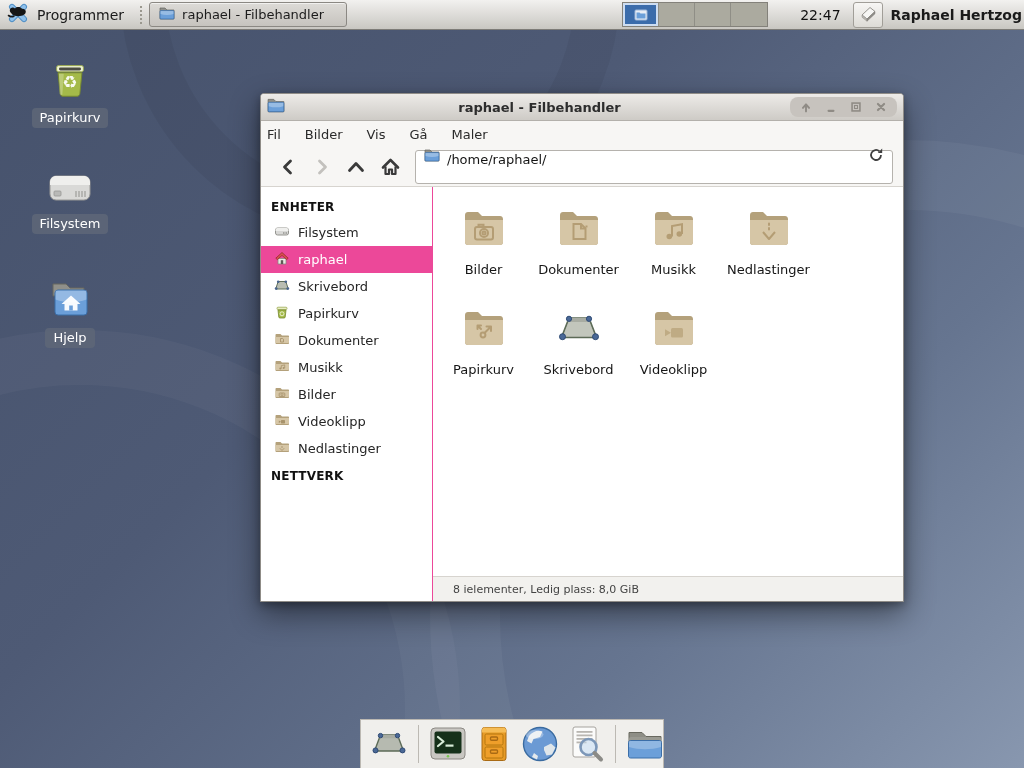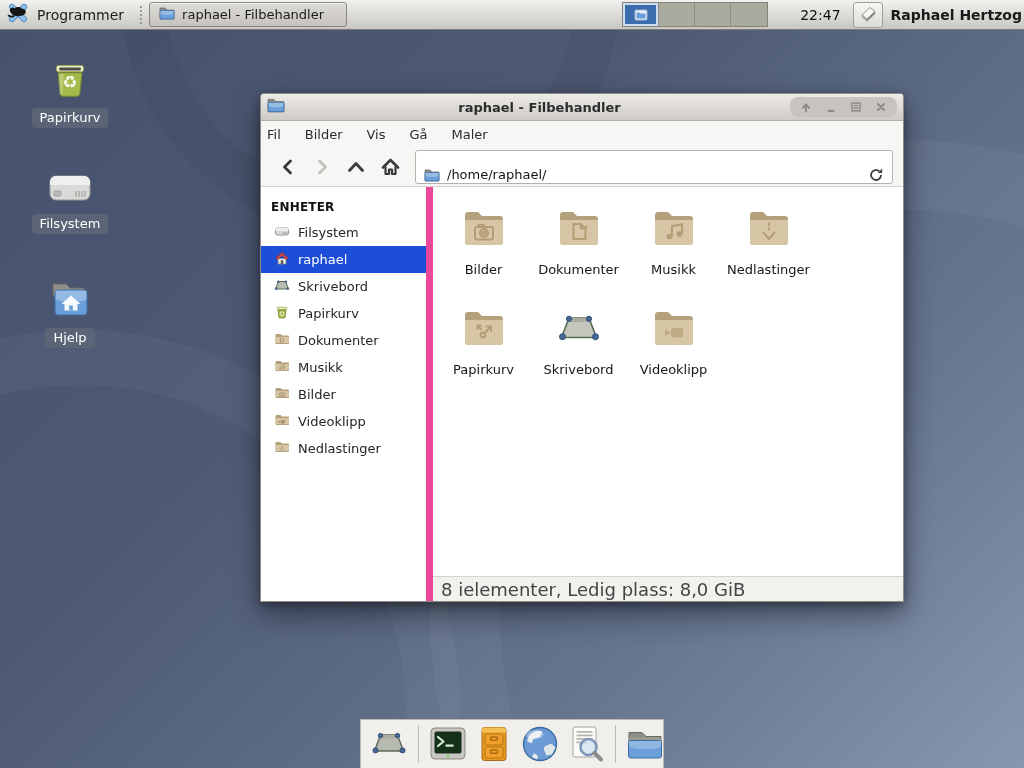--- a/index.html
+++ b/index.html
@@ -66,38 +66,38 @@
   .title-text { flex:1; text-align:center; font-size:13px; font-weight:bold; color:#2d2d2d; }
   .win-controls { display:flex; align-items:center; gap:11px; background:#c7c3be;
     border-radius:8px; padding:3px 9px; }
   .win-controls svg { display:block; }
   .menubar { height:26px; flex:0 0 26px; background:#f7f6f4; display:flex; align-items:center;
     gap:24px; padding-left:6px; font-size:13px; color:#2b2b2b; }
   .toolbar { height:40px; flex:0 0 40px; background:#f7f6f4; border-bottom:1px solid #d7d4cf;
     display:flex; align-items:center; padding:0 10px; }
   .nav-btn { width:34px; height:30px; display:flex; align-items:center; justify-content:center; }
   .pathfield { flex:1; height:29px; margin-left:8px; background:#fff;
-    border:1px solid #b5b2ad; border-radius:3px; display:flex; align-items:flex-start;
+    border:1px solid #b5b2ad; border-radius:3px; display:flex; align-items:flex-end;
     padding:16px 8px; gap:7px; }
   .path-text { font-size:13px; color:#141414; flex:1; }
   .window-body { flex:1; display:flex; min-height:0; }
-  .sidebar { width:172px; flex:0 0 172px; background:#fff; border-right:7px solid #ec4899; padding-top:6px; }
+  .sidebar { width:172px; flex:0 0 172px; background:#fff; border-right:1px solid #ec4899; padding-top:6px; }
   .side-header { font-size:12px; font-weight:bold; color:#111; padding:7px 10px 5px; letter-spacing:0.2px; }
   .side-item { height:27px; display:flex; align-items:center; gap:8px; padding-left:13px;
     font-size:13px; color:#262626; white-space:nowrap; }
-  .side-item.selected { background:#1d4ed8; color:#fff; }
+  .side-item.selected { background:#ec4899; color:#fff; }
   .side-item svg { flex:0 0 16px; }
   .filepane { flex:1; display:flex; flex-direction:column; min-width:0; }
   .files { flex:1; background:#fff; padding:16px 0 0 3px; display:flex; flex-wrap:wrap;
     align-content:flex-start; }
   .file-cell { width:95px; height:100px; display:flex; flex-direction:column; align-items:center; }
   .file-cell .fic { height:50px; display:flex; align-items:center; justify-content:center; }
   .file-label { margin-top:9px; font-size:13px; color:#161616; white-space:nowrap; }
   .statusbar { height:25px; flex:0 0 25px; background:#f2f1ee; border-top:1px solid #d7d4cf;
-    display:flex; align-items:center; padding-left:8px; font-size:18px; color:#444; }
+    display:flex; align-items:center; padding-left:20px; font-size:11px; color:#444; }
 
   
   .dock { position:absolute; left:360px; top:719px; width:304px; height:49px; z-index:40;
     background:#f0efec; border:1px solid #bbb8b2; border-bottom:none;
     display:flex; align-items:center; padding:0 8px; gap:6px; }
   .dock-sep { width:1px; height:38px; background:#bcb9b3; margin:0 3px; flex:0 0 1px; }
   .dock-item { width:42px; height:42px; display:flex; align-items:center; justify-content:center; }
 </style>
 </head>
 <body>
@@ -390,20 +390,21 @@
         <span>
           <svg width="16" height="16" viewBox="0 0 16 16">
             <path d="M1.5 4c0-.6.4-1 1-1h4L8 4.5h6c.6 0 1 .4 1 1v6.5c0 .6-.4 1-1 1h-11.5c-.6 0-1-.4-1-1z" fill="#b4a17b"></path>
             <path d="M1.5 6h13.5v5c0 .6-.4 1-1 1h-11.5c-.6 0-1-.4-1-1z" fill="#d6c6a6"></path>
             <path d="M8 7v2 M5.8 9.2 L8 11.5 L10.2 9.2" stroke="#a8936c" stroke-width="0.9" fill="none"></path>
           </svg>
         </span>
         <span>Nedlastinger</span>
       </div>
 
+      <div class="side-header">NETTVERK</div>
 
     </div>
 
     <div class="filepane">
       <div class="files">
 
         <div class="file-cell">
           <div class="fic">
             <svg width="48" height="48" viewBox="0 0 48 48">
               <path d="M5 11c0-1.7 1.3-3 3-3h10l4 4h18c1.7 0 3 1.3 3 3v23c0 1.7-1.3 3-3 3H8c-1.7 0-3-1.3-3-3z" fill="#b4a17b"></path>

